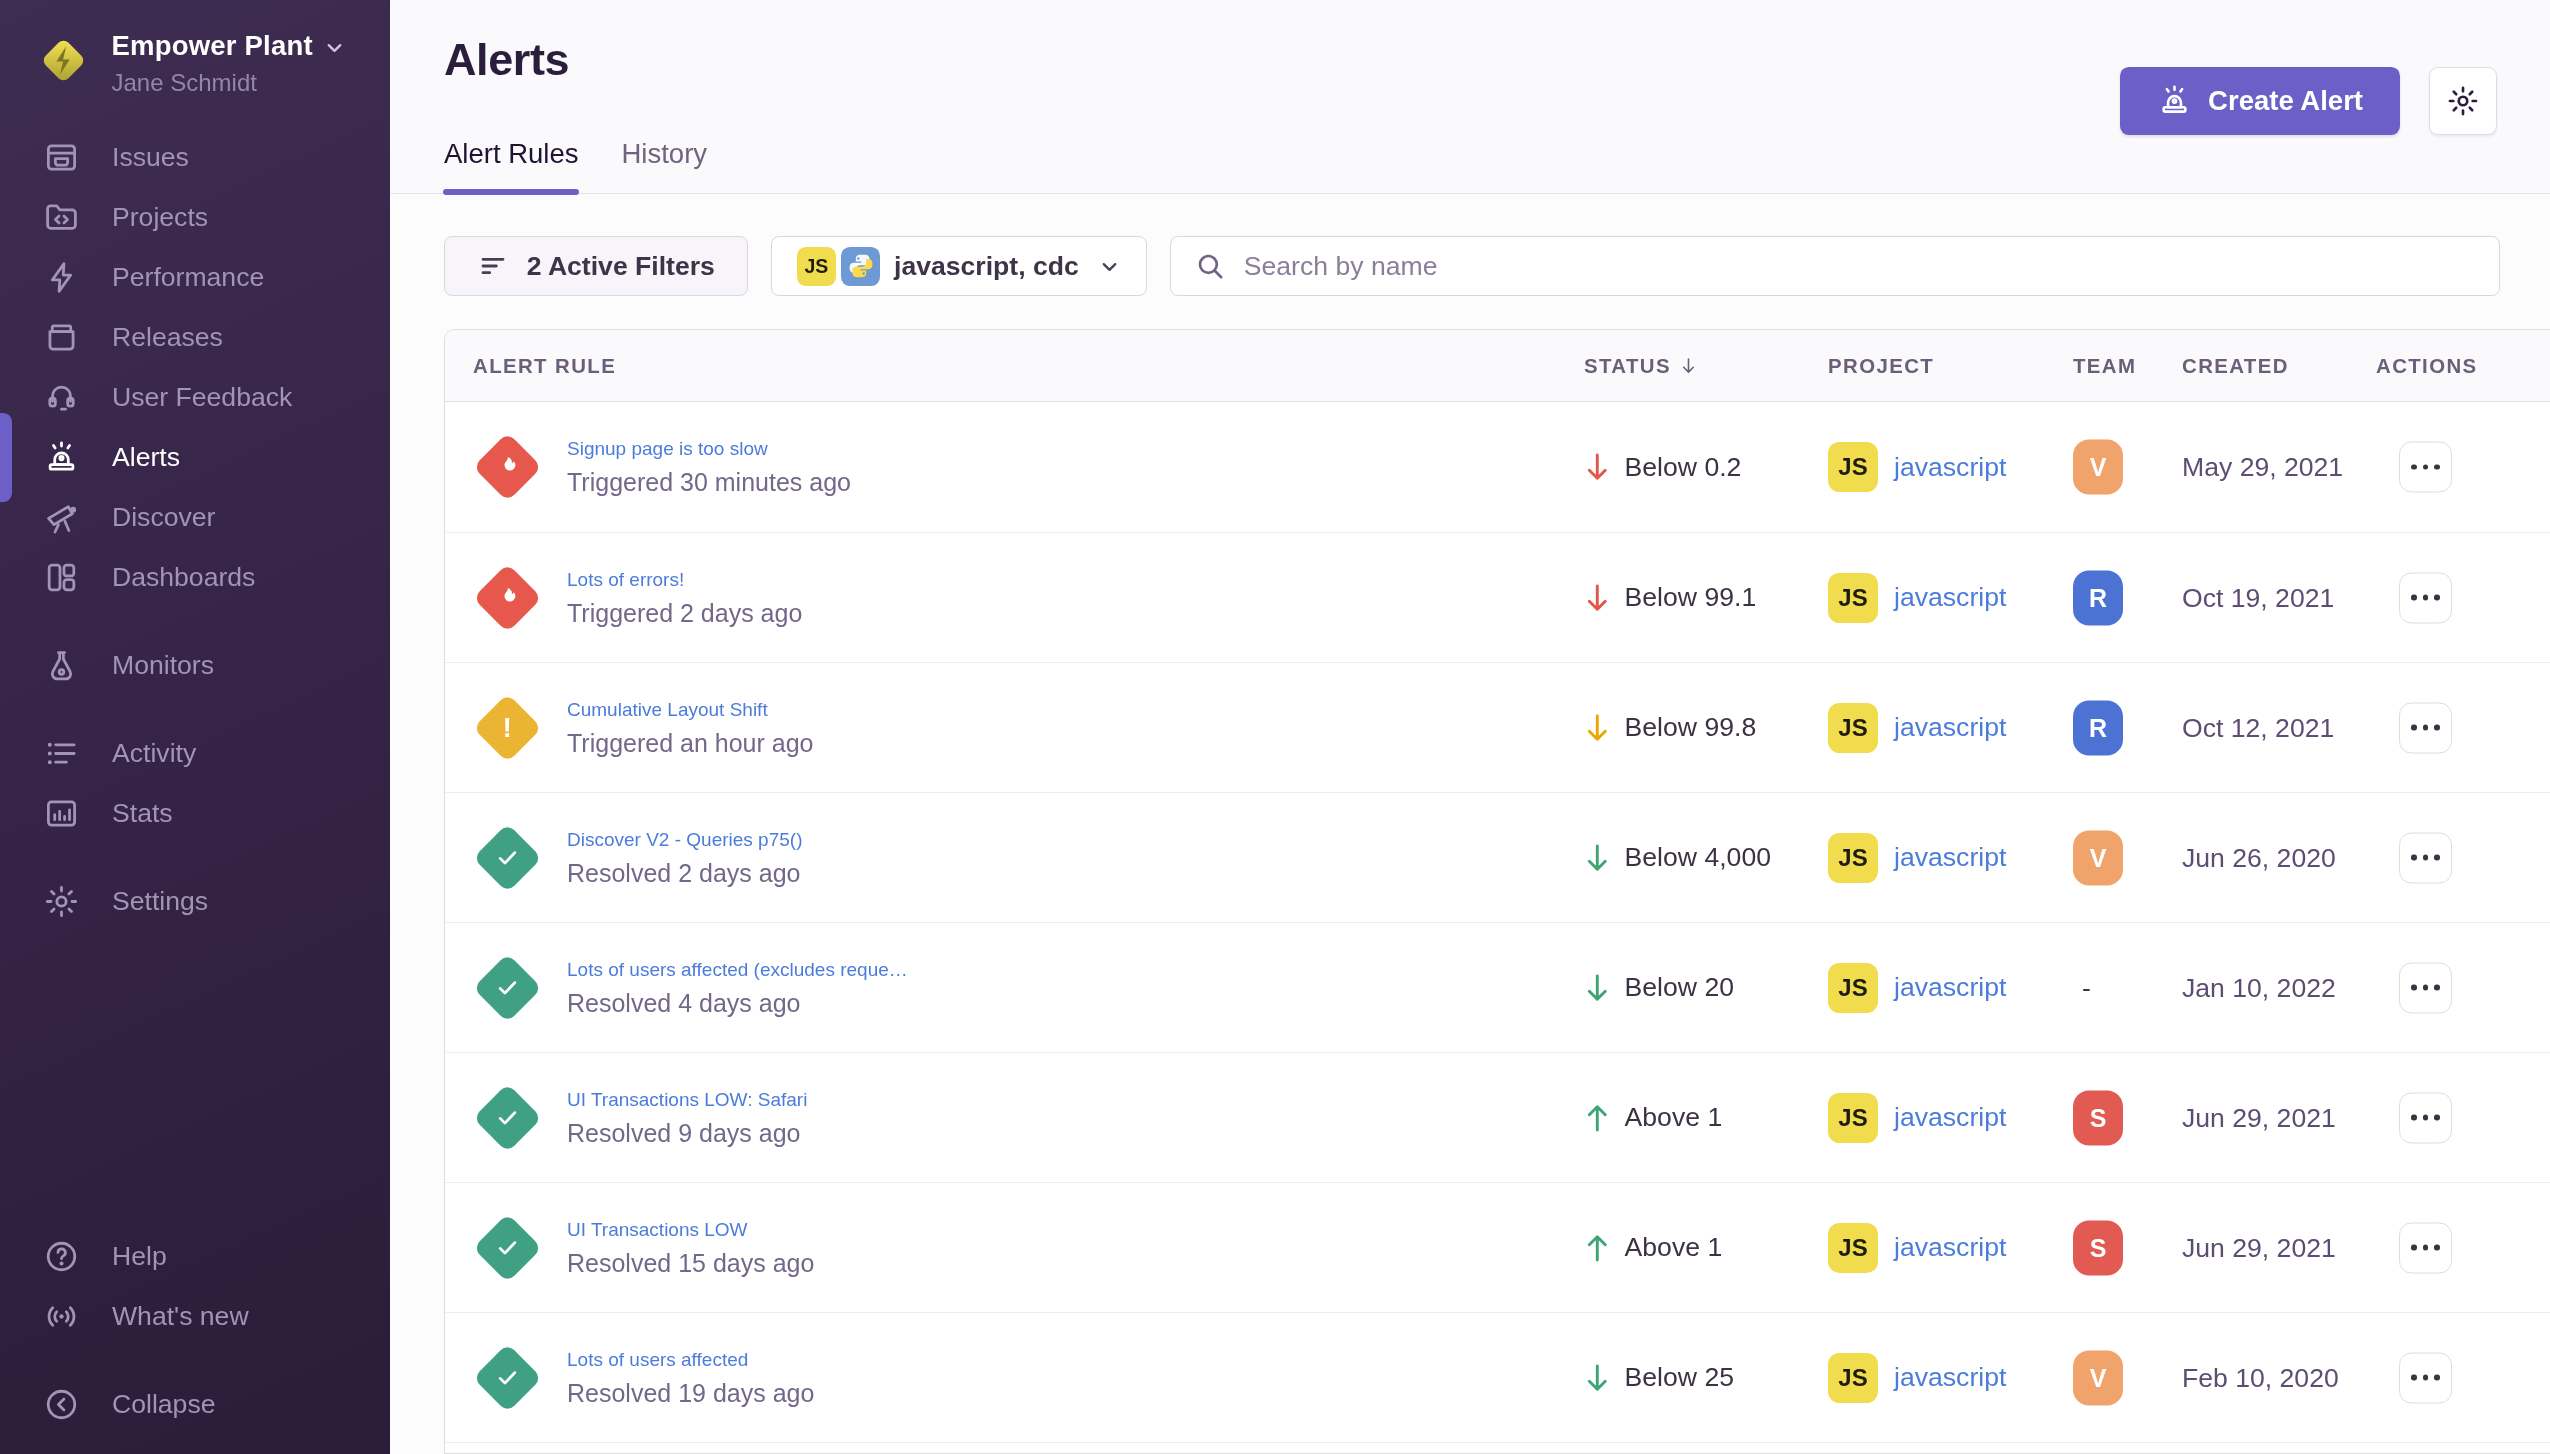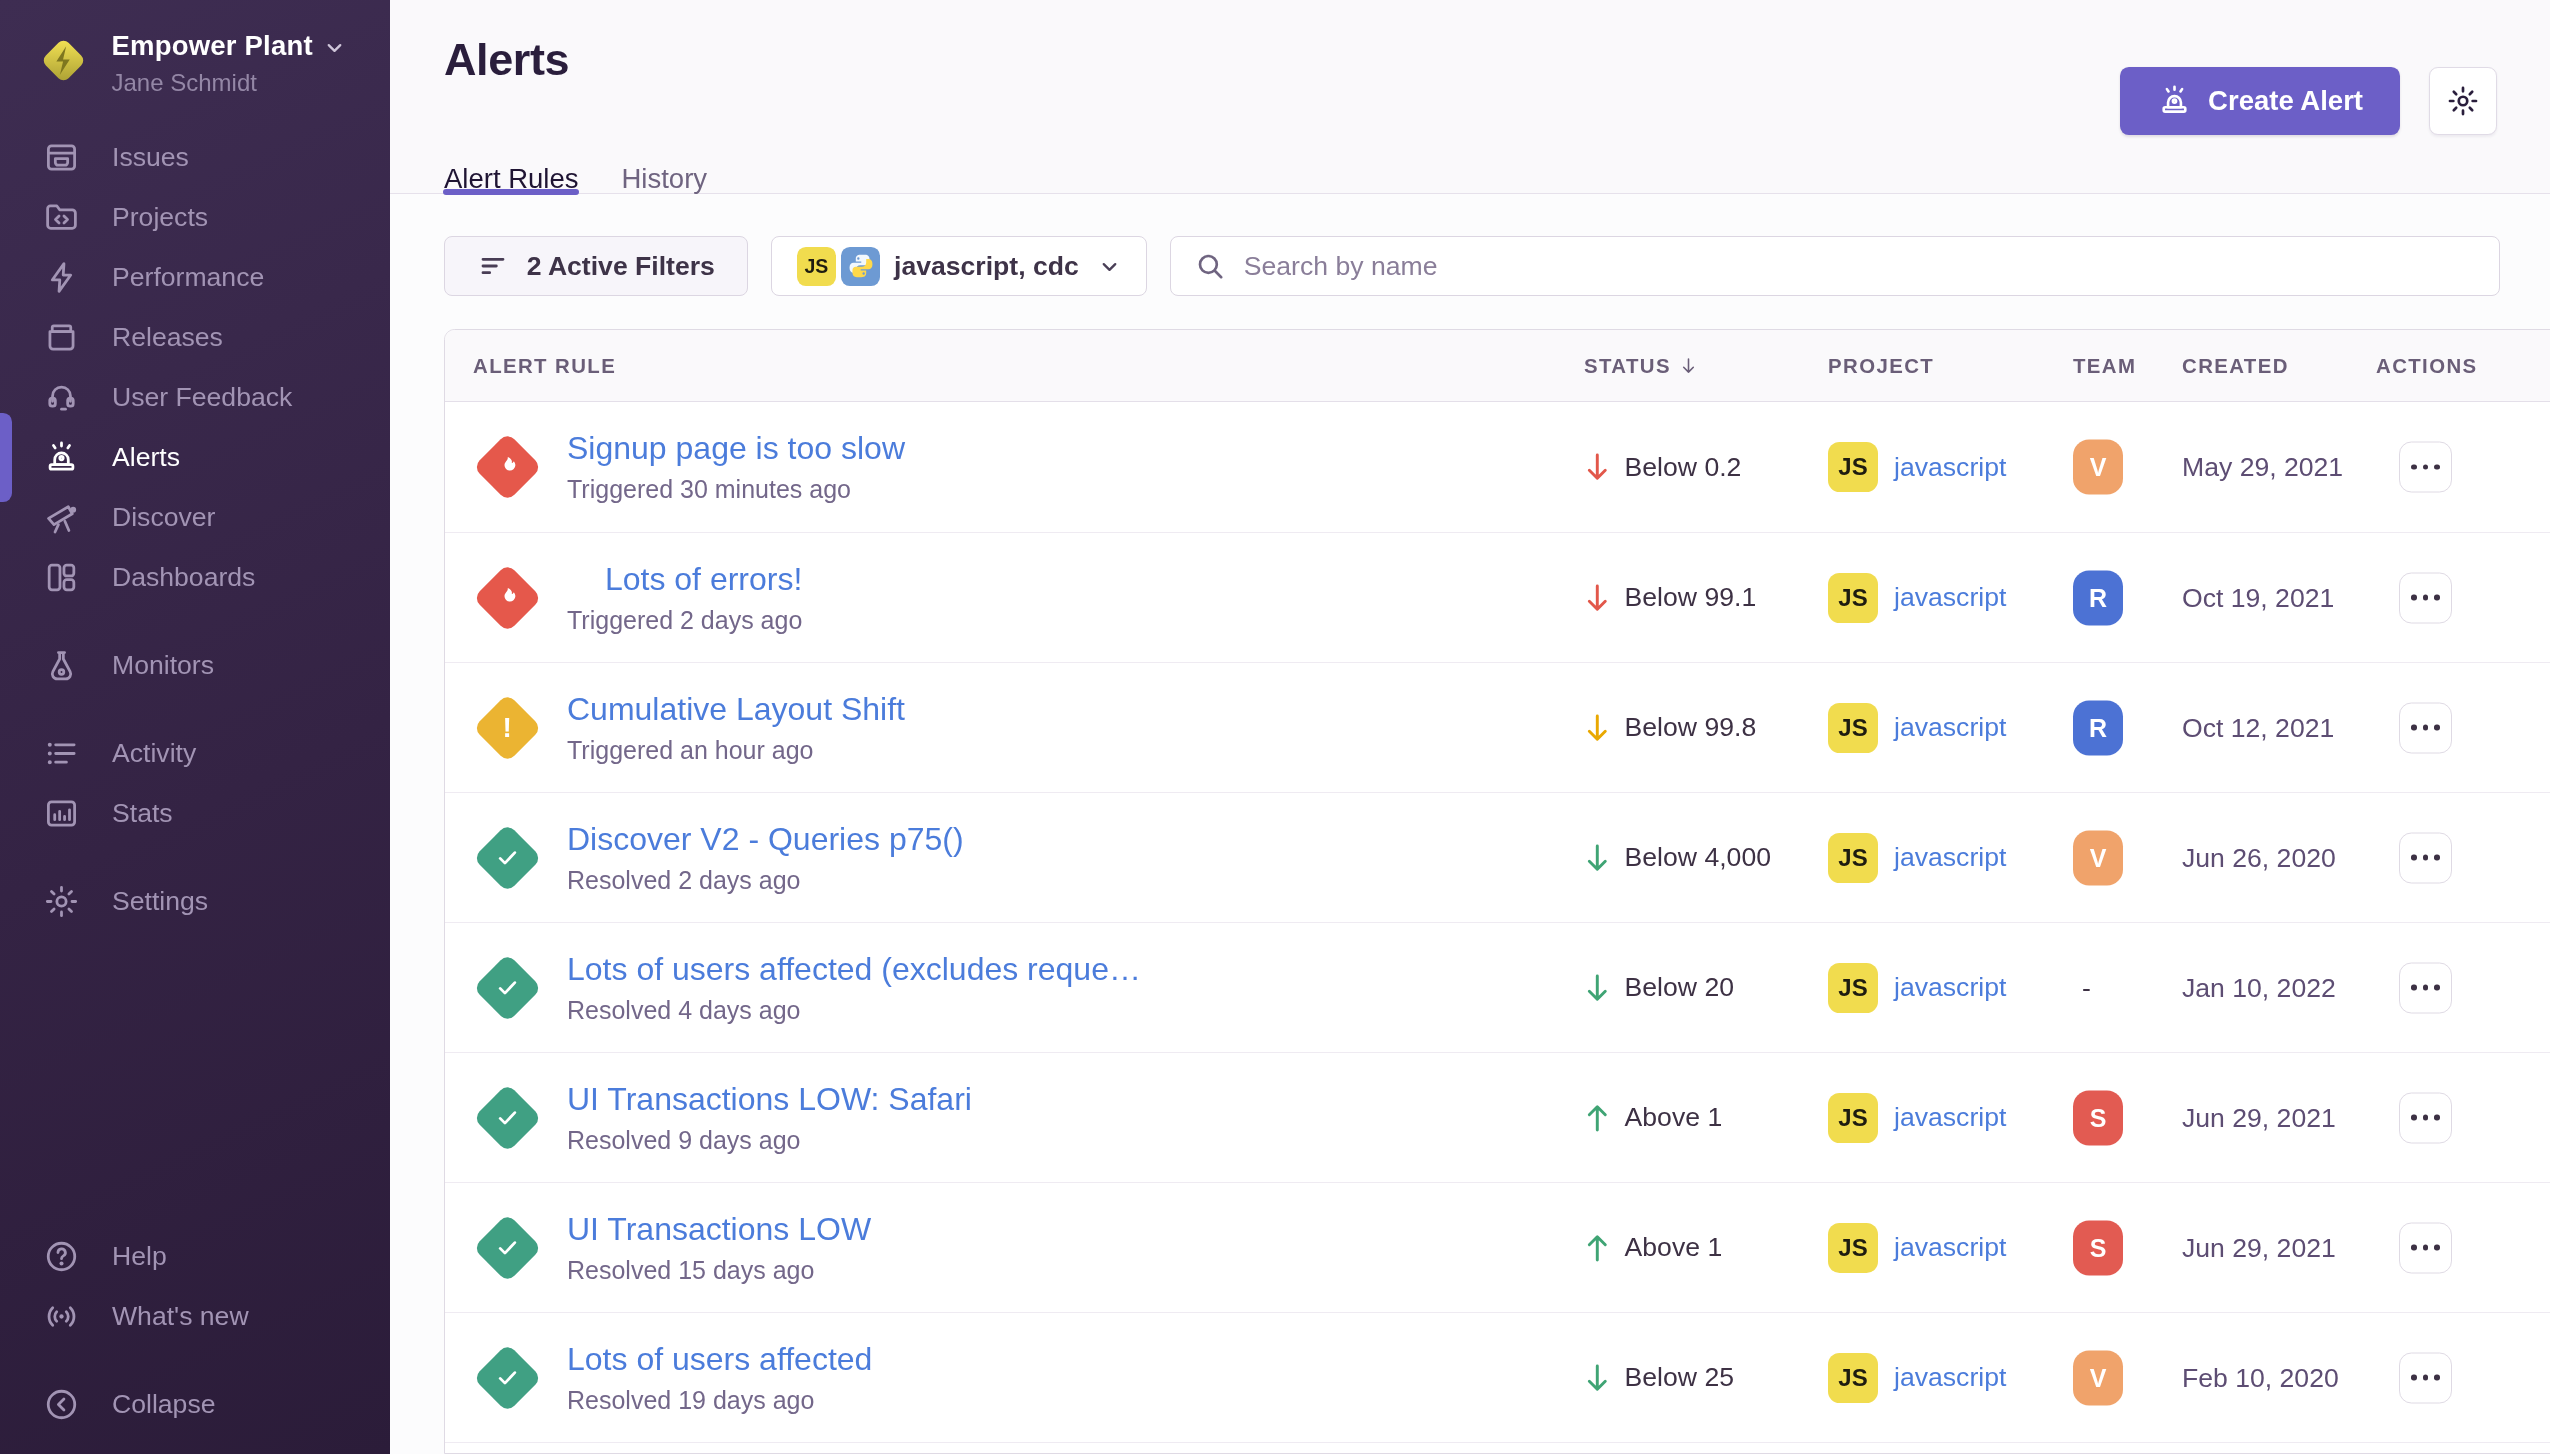--- a/index.html
+++ b/index.html
@@ -39,21 +39,21 @@
   .btn-create { height:68px; padding:0 37px; background:#6C5FC7; border:none; border-radius:8.9px;
     color:#fff; font-size:27.5px; font-weight:700; display:flex; align-items:center; gap:16px; cursor:pointer;
     font-family:inherit; box-shadow:0 1.8px 2.7px rgba(40,20,60,.12); }
   .btn-create svg { width:35px; height:35px; }
   .btn-gear { width:68px; height:68px; background:#fff; border:1.8px solid #E0DBE6; border-radius:8.9px;
     display:flex; align-items:center; justify-content:center; cursor:pointer; color:#2A1E3C;
     box-shadow:0 1.8px 2.7px rgba(40,20,60,.06);}
   .btn-gear svg { width:34px; height:34px; }
 
   .tabs { position:absolute; left:54px; bottom:-1.8px; display:flex; gap:43px; }
-  .tab { position:relative; font-size:27.5px; color:#6F6480; cursor:pointer; }
+  .tab { position:relative; font-size:27.5px; color:#6F6480; padding-bottom:25px; cursor:pointer; }
   .tab.active { color:#1F1433; font-weight:500; }
   .tab.active::after { content:""; position:absolute; left:-0.9px; right:-0.9px; bottom:0; height:6.2px;
     background:#6C5FC7; border-radius:3.5px; }
 
   .filter-row { position:absolute; top:236px; left:54px; right:50px; height:60px; display:flex; gap:23px; }
   .btn-filters { height:60px; padding:0 32px; background:#F7F5FA; border:1.8px solid #DCD6E2; border-radius:8px;
     display:flex; align-items:center; gap:17.7px; font-size:26.6px; font-weight:600; color:#3E3348; cursor:pointer;
     font-family:inherit; }
   .btn-filters svg { width:32px; height:32px; color:#493D55;}
   .btn-project { height:60px; padding:0 25px; background:#fff; border:1.8px solid #DCD6E2; border-radius:8px;
@@ -80,21 +80,21 @@
   .trow { position:relative; height:130px; border-top:1.8px solid #EFEBF2; }
   .trow:first-child { border-top:none; }
   .cell { position:absolute; top:50%; transform:translateY(-50%); }
   .c-icon { left:25px; width:74px; display:flex; justify-content:center; }
   .diamond { width:49px; height:49px; border-radius:9.7px; transform:rotate(45deg);
     display:flex; align-items:center; justify-content:center; }
   .diamond > * { transform:rotate(-45deg); }
   .diamond .bang { color:#fff; font-size:28px; font-weight:700; }
   .diamond svg { width:26.6px; height:26.6px; }
   .c-main { left:122px; }
-  .row-title { font-size:32px; color:#4B7CDB; cursor:pointer;text-align:right; }
+  .row-title { font-size:19px; color:#4B7CDB; cursor:pointer; }
   .row-sub { font-size:25px; color:#73678A; margin-top:8px; }
   .c-status { left:1139px; display:flex; align-items:center; gap:14px; font-size:26.6px; color:#3D3144; }
   .c-status svg { width:26.6px; height:32px; }
   .c-project { left:1383px; display:flex; align-items:center; gap:16px; font-size:26.6px; }
   .c-project .badge-tile { width:50px; height:50px; border-radius:11.5px; font-size:24px; }
   .c-project a { color:#4B7CDB; text-decoration:none; cursor:pointer; }
   .c-team { left:1628px; }
   .avatar { width:50px; height:55px; border-radius:16px; display:flex; align-items:center; justify-content:center;
     color:#fff; font-size:25px; font-weight:600; }
   .team-dash { font-size:26.6px; color:#3D3144; padding-left:8.9px; }

